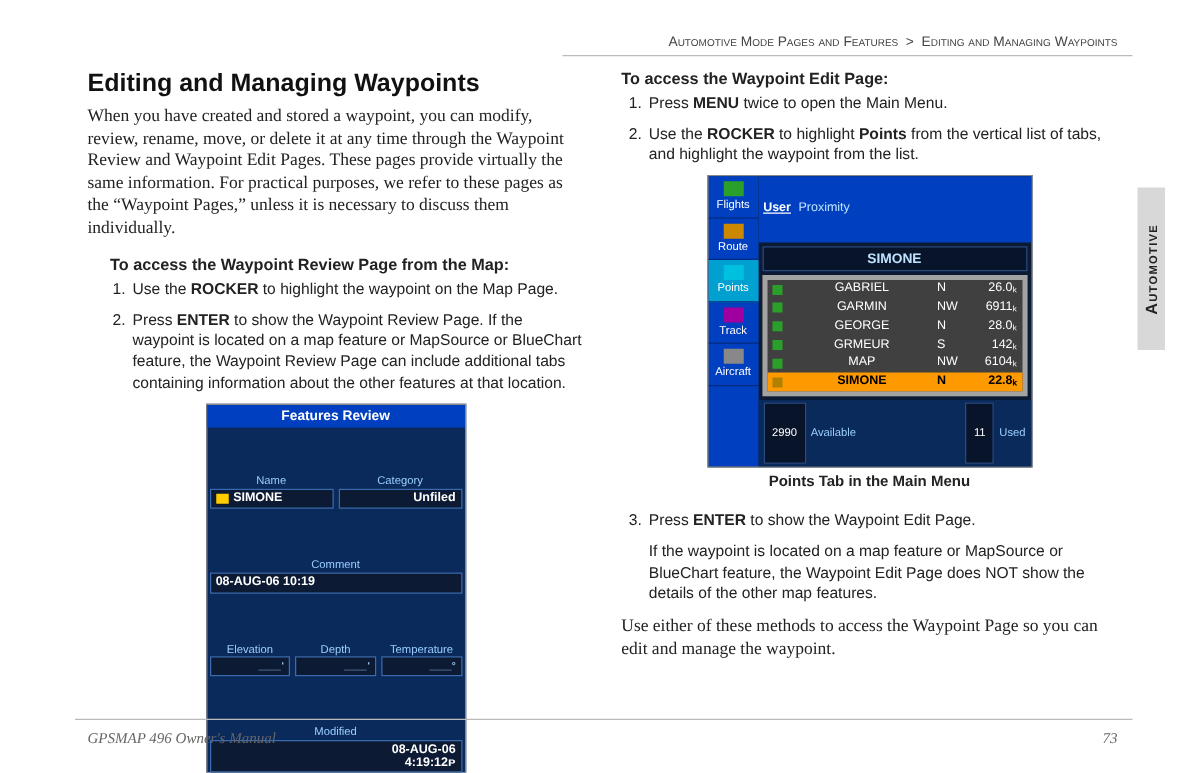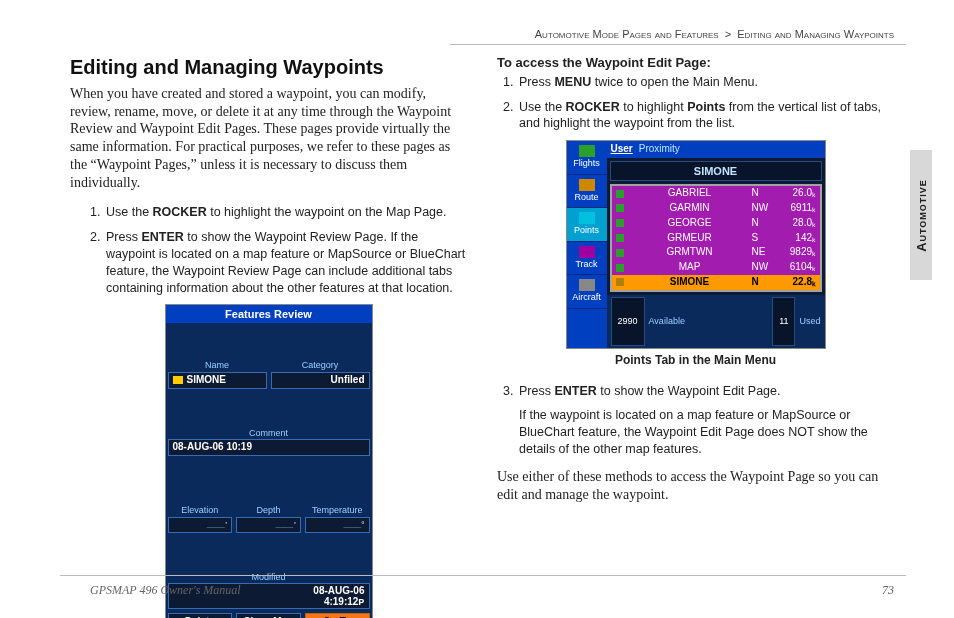--- a/index.html
+++ b/index.html
@@ -130,25 +130,25 @@
   .ptfig .side {
     width:40px; background:#0040c0; display:flex; flex-direction:column;
   }
   .ptfig .side .tab {
     text-align:right; padding:4px 0; font-size:9px; color:#fff; border-bottom:1px solid #002a80;
     display:flex; flex-direction:column; align-items:center; gap:1px;
   }
   .ptfig .side .tab.sel { background:#00a0d0; color:#fff;}
   .ptfig .side .icon { width:16px; height:12px; }
   .ptfig .main { flex:1; background:#0c1a33; }
-  .ptfig .tabrow { background:#0040c0; display:flex; gap:6px; padding:2px 4px; font-size:10px;}
+  .ptfig .tabrow { background:#0040c0; display:flex; gap:6px; padding:20px 4px; font-size:10px;}
   .ptfig .tabrow .t { color:#bfe3ff;}
   .ptfig .tabrow .t.sel { color:#fff; font-weight:bold; text-decoration:underline;}
   .ptfig .namebox { background:#07142a; margin:3px; padding:2px 4px; color:#bfe3ff; font-weight:bold; font-size:11px; border:1px solid #2a4a80;}
-  .ptfig .list { margin:0 3px 3px 3px; border:2px solid #a3a3a3; background:#a21caf;}
+  .ptfig .list { margin:0 3px 3px 3px; border:4px solid #a3a3a3; background:#404040;}
   .ptfig .list .r { display:flex; padding:1px 4px; font-size:10px; color:#fff;}
   .ptfig .list .r.sel { background:#ff9900; color:#000; font-weight:bold;}
   .ptfig .list .r .nm { flex:1; }
   .ptfig .list .r .dir { width:24px; text-align:left;}
   .ptfig .list .r .dist { width:40px; text-align:right;}
   .ptfig .list .r .sq { width:8px; height:8px; background:#2aa02a; margin-right:4px; align-self:center;}
   .ptfig .list .r.sel .sq { background:#b08000;}
   .ptfig .foot { display:flex; gap:4px; padding:2px 4px; font-size:9px; align-items:center; background:#0a2a5c;}
   .ptfig .foot .f1 { background:#07142a; padding:18px 6px; border:1px solid #2a4a80;}
   .ptfig .foot .lab { color:#9bcfff;}
@@ -159,21 +159,21 @@
     display:flex; align-items:center; justify-content:center;
   }
   .sidetab span {
     transform: rotate(-90deg);
     font-family: Arial, sans-serif; font-variant: small-caps; font-weight:bold;
     font-size:13px; letter-spacing:1px; color:#222; white-space:nowrap;
   }
   .footer {
     position:absolute; left:70px; right:60px; bottom:20px;
     display:flex; justify-content:space-between;
-    font-family:"Times New Roman", serif; font-style:italic; font-size:12px; color:#666;margin-left:20px;
+    font-family:"Times New Roman", serif; font-style:italic; font-size:12px; color:#666;
   }
   .hr { position:absolute; left:60px; right:48px; bottom:42px; height:1px; background:#bbb;}
   .hr-top { position:absolute; left:450px; right:48px; top:44px; height:1px; background:#bbb;}
 </style>
 </head>
 <body>
 
 <div class="page">
   <div class="hr-top"></div>
   <div class="breadcrumb">
@@ -185,20 +185,21 @@
   <div class="sidetab">
     <span>Automotive</span>
   </div>
 
   <div class="columns">
 
     <div class="col">
       <h2 class="section-title">Editing and Managing Waypoints</h2>
       <div class="intro">When you have created and stored a waypoint, you can modify, review, rename, move, or delete it at any time through the Waypoint Review and Waypoint Edit Pages. These pages provide virtually the same information. For practical purposes, we refer to these pages as the “Waypoint Pages,” unless it is necessary to discuss them individually.</div>
 
+      <div class="sub">To access the Waypoint Review Page from the Map:</div>
       <ol class="steps">
         <li>
           <span>Use the </span><span class="bold">ROCKER</span><span> to highlight the waypoint on the Map Page.</span>
         </li>
         <li>
           <span>Press </span><span class="bold">ENTER</span><span> to show the Waypoint Review Page. If the waypoint is located on a map feature or MapSource or BlueChart feature, the Waypoint Review Page can include additional tabs containing information about the other features at that location.</span>
         </li>
       </ol>
 
       <div class="fig-wrap">
@@ -211,21 +212,21 @@
                   <span class="flag"></span>
                   <span>SIMONE</span>
                 </div>
             </div>
             <div class="half">
               <div class="lbl">Category</div>
               <div class="box" style="justify-content:flex-end;">Unfiled</div>
             </div>
           </div>
           <div class="lbl">Comment</div>
-          <div class="box" style="margin-bottom:12px;">08-AUG-06 10:19</div>
+          <div class="box" style="margin-bottom:2px;">08-AUG-06 10:19</div>
           <div class="row">
             <div class="third">
                 <div class="lbl">Elevation</div>
                 <div class="box tiny" style="justify-content:flex-end;">____ '</div>
               </div>
             <div class="third">
                 <div class="lbl">Depth</div>
                 <div class="box tiny" style="justify-content:flex-end;">____ '</div>
               </div>
             <div class="third">
@@ -314,26 +315,20 @@
                     <span class="dist">28.0ₖ</span>
                   </div>
                   <div class="r">
                     <span class="sq"></span>
                     <span class="nm">GRMEUR</span>
                     <span class="dir">S</span>
                     <span class="dist">142ₖ</span>
                   </div>
                   <div class="r">
                     <span class="sq"></span>
-                    <span class="nm">GRMTWN</span>
-                    <span class="dir">NE</span>
-                    <span class="dist">9829ₖ</span>
-                  </div>
-                  <div class="r">
-                    <span class="sq"></span>
                     <span class="nm">MAP</span>
                     <span class="dir">NW</span>
                     <span class="dist">6104ₖ</span>
                   </div>
                   <div class="r sel">
                     <span class="sq"></span>
                     <span class="nm">SIMONE</span>
                     <span class="dir">N</span>
                     <span class="dist">22.8ₖ</span>
                   </div>

